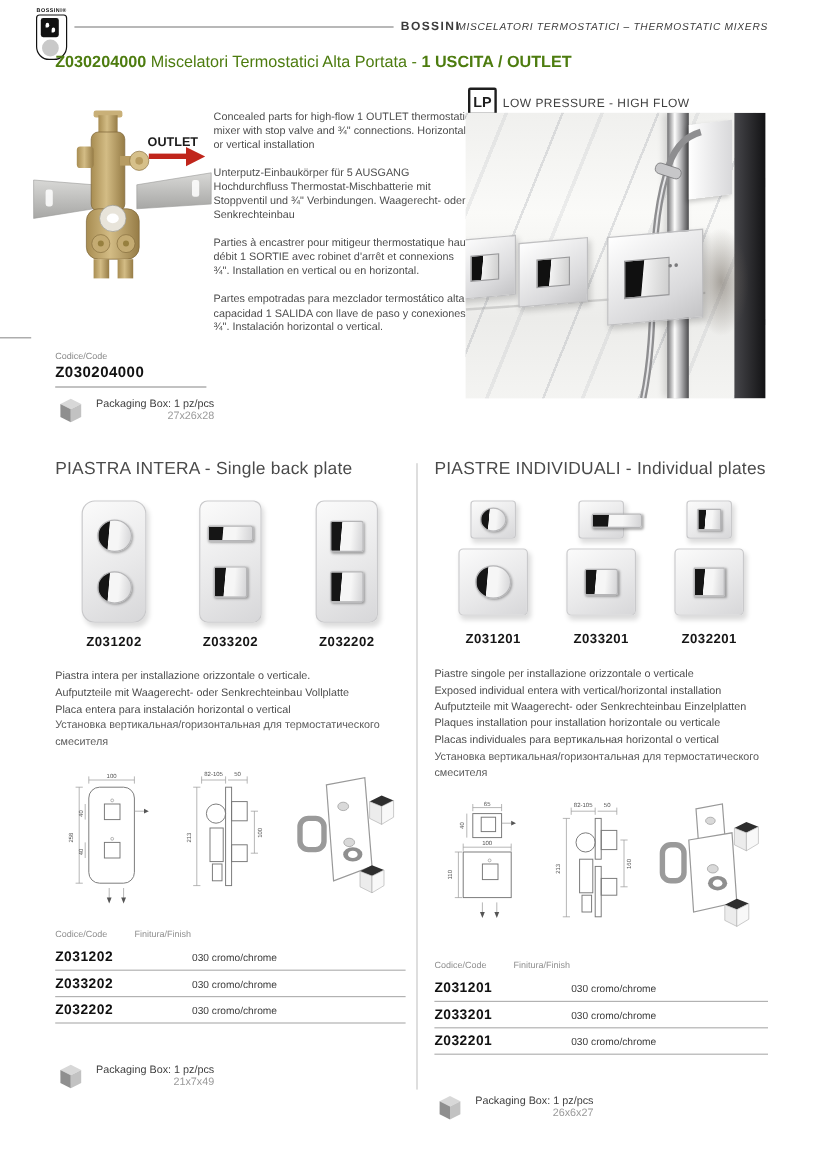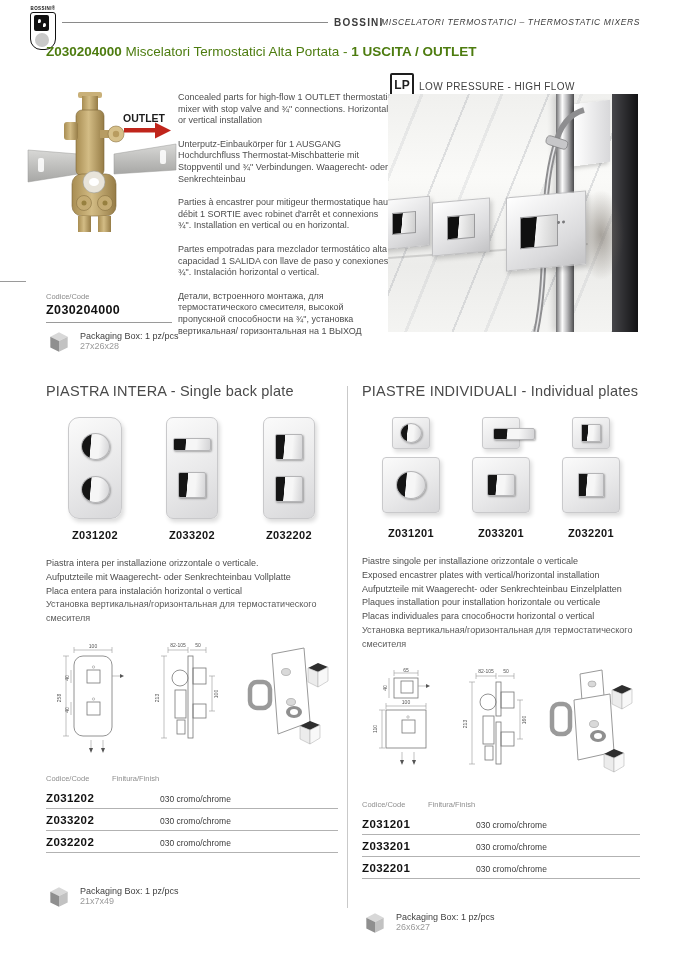--- a/index.html
+++ b/index.html
@@ -29,21 +29,21 @@
   
   .valve-fig{position:absolute;left:26px;top:90px;width:152px;height:150px;}
   
   .hero-desc{position:absolute;left:178px;top:92px;width:214px;}
   .hero-desc p{margin:0 0 12px;font-size:9px;line-height:11.6px;color:#4d4d4d;}
   .margin-rule{position:absolute;left:0;top:281px;width:26px;height:1px;background:#9a9a9a;}
   
   .code-label{position:absolute;left:46px;top:292px;font-size:7.5px;color:#8a8a8a;}
   .hero-code{position:absolute;left:46px;top:303px;font-size:12.5px;font-weight:bold;letter-spacing:.4px;color:#111;}
   .code-rule{position:absolute;left:46px;top:322px;width:126px;height:1px;background:#9a9a9a;}
-  .pack{display:flex;align-items:center;gap:8px;}
+  .pack{display:flex;align-items:center;gap:8px;text-align:right;}
   .pack .txt .l1{font-size:9px;color:#3f3f3f;}
   .pack .txt .l2{font-size:9px;color:#9a9a9a;}
   .hero-pack{position:absolute;left:46px;top:328px;}
   
   .photo{position:absolute;left:388px;top:94px;width:250px;height:238px;overflow:hidden;background:
     repeating-linear-gradient(112deg, rgba(128,133,144,.22) 0 2px, rgba(0,0,0,0) 2px 30px, rgba(128,133,144,.12) 30px 33px, rgba(0,0,0,0) 33px 74px),
     linear-gradient(180deg,#f0f0ee 0%,#fafaf8 35%,#ececea 72%, #f4f4f2 100%);}
   .photo .joint{position:absolute;left:0;top:156px;width:200px;height:2px;background:rgba(150,150,148,.35);transform:rotate(-4deg);}
   .photo .dark-edge{position:absolute;right:0;top:0;width:26px;height:100%;background:linear-gradient(90deg,#46464a,#121214);}
   .photo .dark-blob{position:absolute;right:14px;top:96px;width:46px;height:90px;background:radial-gradient(closest-side,#6a6258,rgba(40,40,42,0));opacity:.55;}
@@ -164,24 +164,23 @@
     <text x="97" y="32" font-size="10.5" font-weight="bold" fill="#1c1c1c">OUTLET</text>
     <g fill="#c0251b">
       <rect x="98" y="38" width="32" height="4.5"></rect>
       <polygon points="129,32.5 129,48.5 145,40.5"></polygon>
     </g>
   </svg>
 </div>
 
 <div class="hero-desc">
   <p>Concealed parts for high-flow 1 OUTLET thermostatic mixer with stop valve and ¾" connections. Horizontal or vertical installation</p>
-  <p>Unterputz-Einbaukörper für 1 AUSGANG Hochdurchfluss Thermostat-Mischbatterie mit Stoppventil und ¾" Verbindungen. Waagerecht- oder Senkrechteinbau</p>
+  <p>Unterputz-Einbaukörper für 5 AUSGANG Hochdurchfluss Thermostat-Mischbatterie mit Stoppventil und ¾" Verbindungen. Waagerecht- oder Senkrechteinbau</p>
   <p>Parties à encastrer pour mitigeur thermostatique haut débit 1 SORTIE avec robinet d'arrêt et connexions ¾". Installation en vertical ou en horizontal.</p>
   <p>Partes empotradas para mezclador termostático alta capacidad 1 SALIDA con llave de paso y conexiones ¾". Instalación horizontal o vertical.</p>
-  <p>Детали, встроенного монтажа, для термостатического смесителя, высокой пропускной способности на ¾", установка вертикальная/ горизонтальная на 1 ВЫХОД</p>
 </div>
 <div class="margin-rule"></div>
 
 <div class="code-label">Codice/Code</div>
 <div class="hero-code">Z030204000</div>
 <div class="code-rule"></div>
 <div class="pack hero-pack">
   <svg width="26" height="26" viewBox="0 0 24 24">
     <polygon points="4,8 12,4 20,8 12,12" fill="#d8d8d8"></polygon>
     <polygon points="4,8 12,12 12,22 4,18" fill="#8f8f8f"></polygon>
@@ -391,24 +390,24 @@
         <div class="plate plate-lg">
             <div class="knob k-lg-square"></div>
           </div>
       </div>
       <div class="product-code">Z032201</div>
     </div>
   </div>
 
   <div class="sec-desc">
     <p>Piastre singole per installazione orizzontale o verticale</p>
-    <p>Exposed encastrer plates with vertical/horizontal installation</p>
+    <p>Exposed individual entera with vertical/horizontal installation</p>
     <p>Aufputzteile mit Waagerecht- oder Senkrechteinbau Einzelplatten</p>
     <p>Plaques installation pour installation horizontale ou verticale</p>
-    <p>Placas individuales para способности horizontal o vertical</p>
+    <p>Placas individuales para вертикальная horizontal o vertical</p>
     <p class="ru">Установка вертикальная/горизонтальная для термостатического смесителя</p>
   </div>
 
   <div class="drawings-row">
 
     <svg width="88" height="120" viewBox="0 0 88 120">
       <rect class="ln" x="32" y="12" width="24" height="20"></rect>
       <rect class="ln" x="39" y="15" width="12" height="12"></rect>
       <line class="lnt" x1="32" y1="7" x2="56" y2="7"></line>
         <line class="lnt" x1="32" y1="4" x2="32" y2="10"></line>

